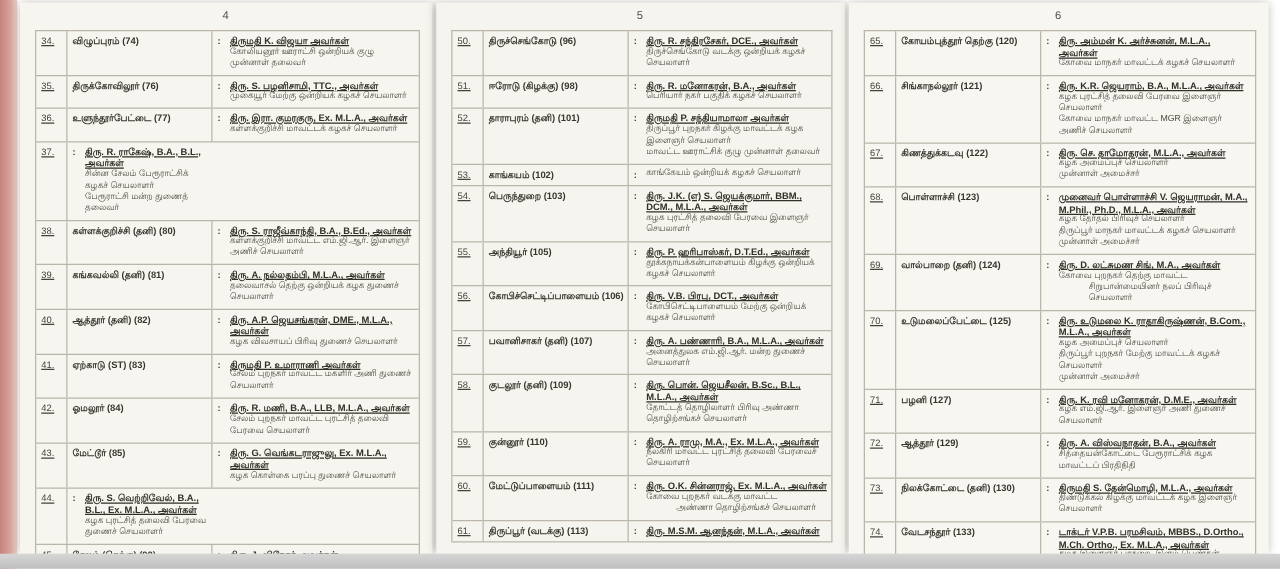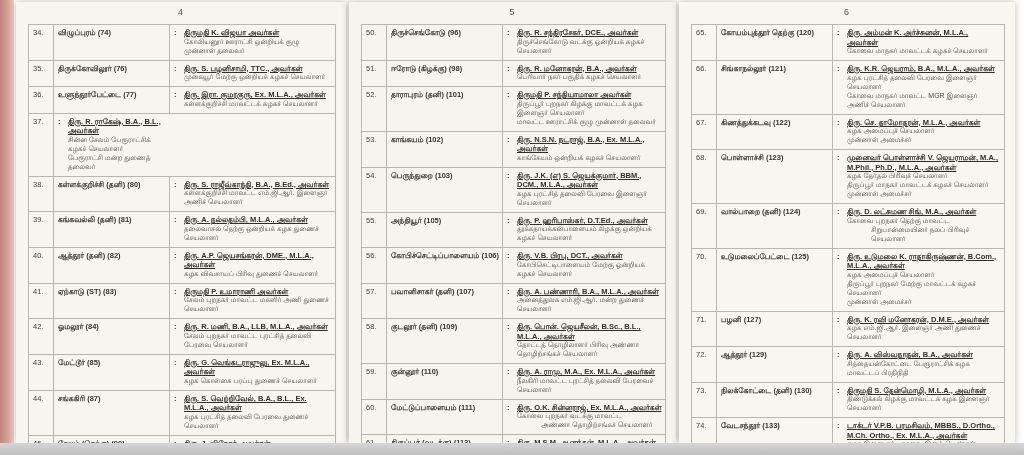--- a/index.html
+++ b/index.html
@@ -30,21 +30,21 @@
     margin:7px 10px 0 12px;
     border:1px solid #bcb5a9;
     border-bottom:none;
   }
   .row{
     display:grid;
     grid-template-columns:25px 116px 1fr;
     border-bottom:1px solid #bcb5a9;
   }
   .cell{padding:3px 3px 4px 4px;color:#45403a;}
-  .sno{font-size:7.5px;border-right:1px solid #bcb5a9;}
+  .sno{font-size:7.5px;border-right:1px solid #bcb5a9;text-decoration:underline;}
   .constituency{font-size:7.5px;font-weight:bold;color:#38342e;border-right:1px solid #bcb5a9;line-height:1.25;}
   .details{position:relative;padding-left:14px;line-height:1.28;}
   .colon{position:absolute;left:4px;top:3px;font-size:7.5px;font-weight:bold;color:#38342e;}
   .name{font-size:7.5px;font-weight:bold;color:#322e28;text-decoration:underline;}
   .detail{font-size:7px;color:#4b463f;}
   .detail.indent{padding-left:24px;}
 </style>
 </head>
 <body>
 
@@ -149,21 +149,20 @@
     <div class="cell constituency">மேட்டூர் (85)</div>
     <div class="cell details">
       <span class="colon">:</span>
       <div class="name">திரு. G. வெங்கடராஜுலு, Ex. M.L.A., அவர்கள்</div>
     <div class="detail">கழக கொள்கை பரப்பு துணைச் செயலாளர்</div>
             </div>
   </div>
 
   <div class="row">
     <div class="cell sno">44.</div>
-    <div class="cell constituency">சங்ககிரி (87)</div>
     <div class="cell details">
       <span class="colon">:</span>
       <div class="name">திரு. S. வெற்றிவேல், B.A., B.L., Ex. M.L.A., அவர்கள்</div>
     <div class="detail">கழக புரட்சித் தலைவி பேரவை துணைச் செயலாளர்</div>
             </div>
   </div>
 
   <div class="row">
     <div class="cell sno">45.</div>
     <div class="cell constituency">சேலம் (தெற்கு) (90)</div>
@@ -209,21 +208,20 @@
     <div class="detail">திருப்பூர் புறநகர் கிழக்கு மாவட்டக் கழக இளைஞர் செயலாளர்</div>
               <div class="detail">மாவட்ட ஊராட்சிக் குழு முன்னாள் தலைவர்</div>
             </div>
   </div>
 
   <div class="row">
     <div class="cell sno">53.</div>
     <div class="cell constituency">காங்கயம் (102)</div>
     <div class="cell details">
       <span class="colon">:</span>
-      <div class="name">திரு. N.S.N. நடராஜ், B.A., Ex. M.L.A., அவர்கள்</div>
     <div class="detail">காங்கேயம் ஒன்றியக் கழகச் செயலாளர்</div>
             </div>
   </div>
 
   <div class="row">
     <div class="cell sno">54.</div>
     <div class="cell constituency">பெருந்துறை (103)</div>
     <div class="cell details">
       <span class="colon">:</span>
       <div class="name">திரு. J.K. (எ) S. ஜெயக்குமார், BBM., DCM., M.L.A., அவர்கள்</div>

